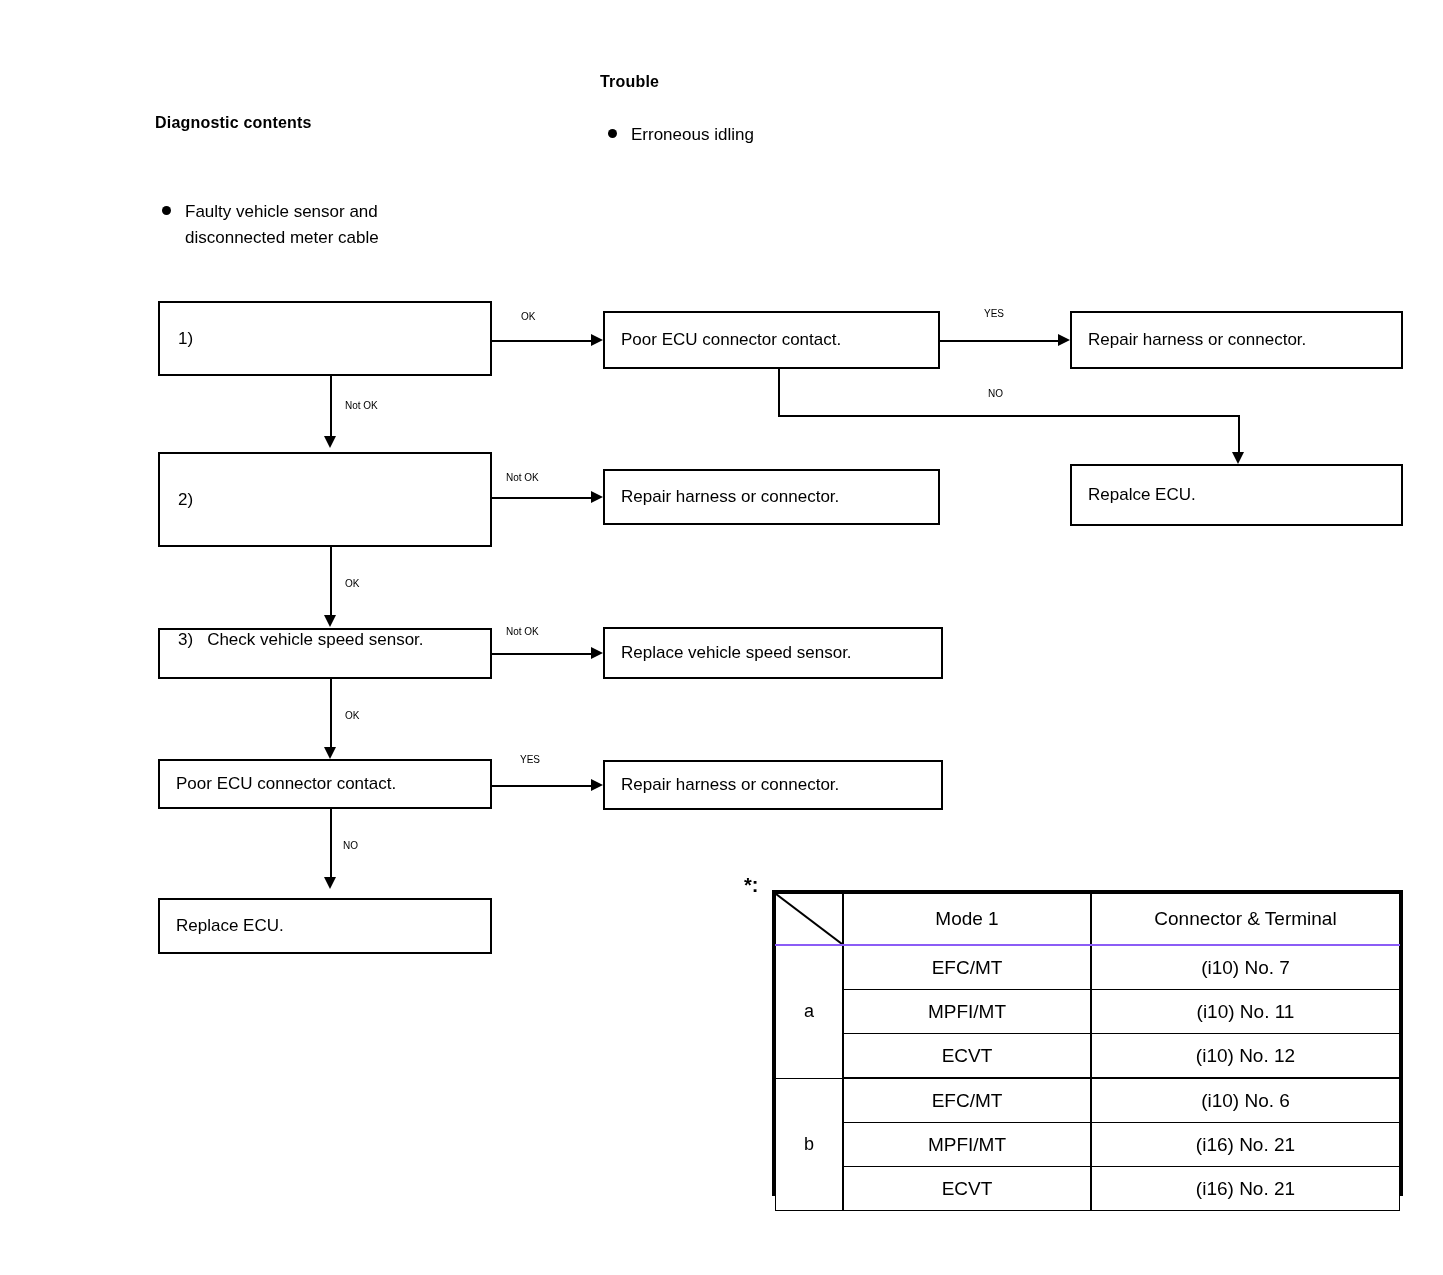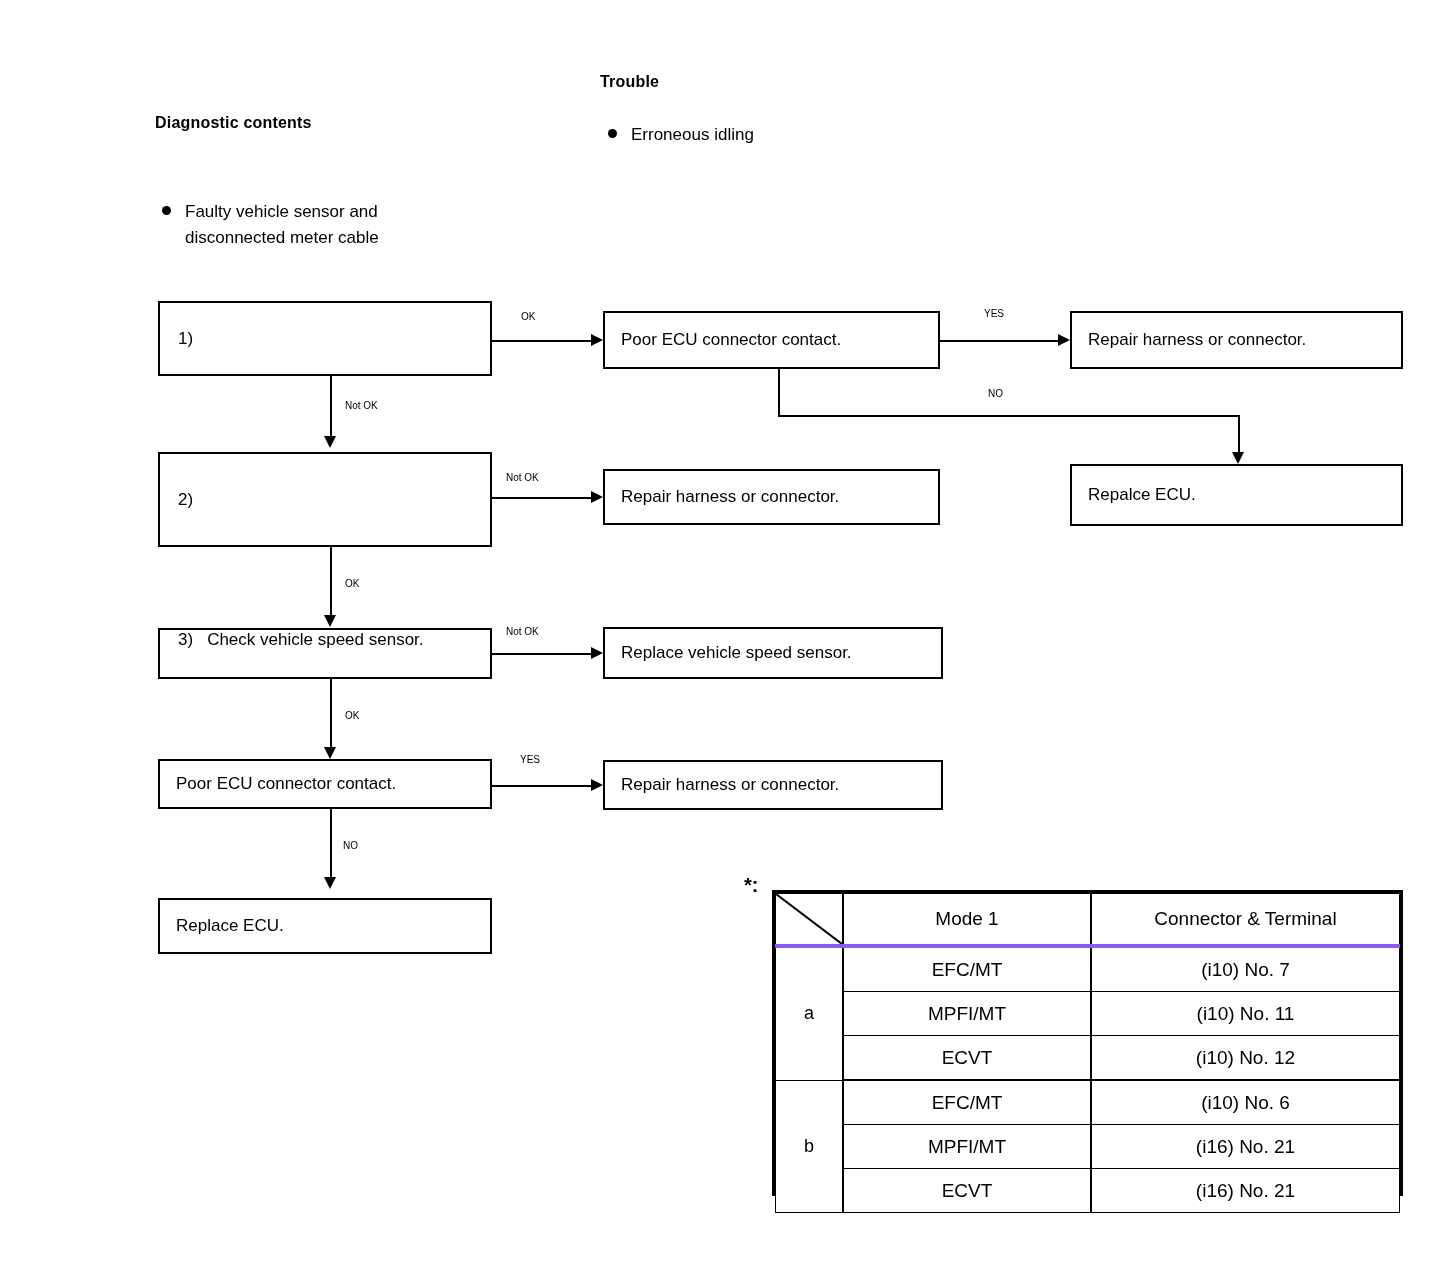--- a/index.html
+++ b/index.html
@@ -130,21 +130,21 @@
     border-right:2px solid #000;
   }
   #mode-table td.mode{
     width:246px;
     text-align:center;
     border-right:2px solid #000;
   }
   #mode-table td.term{text-align:center;}
   #mode-table tr.head td{
     height:50px;
-    border-bottom:4px solid #8b5cf6;
+    border-bottom:2px solid #8b5cf6;
   }
   #mode-table tr.grp-end td{border-bottom:2px solid #000;}
   .corner{position:relative;padding:0;}
   .corner .diag{
     position:absolute;
     left:0;top:0;
     width:100%;height:100%;
   }
   .star{
     position:absolute;

